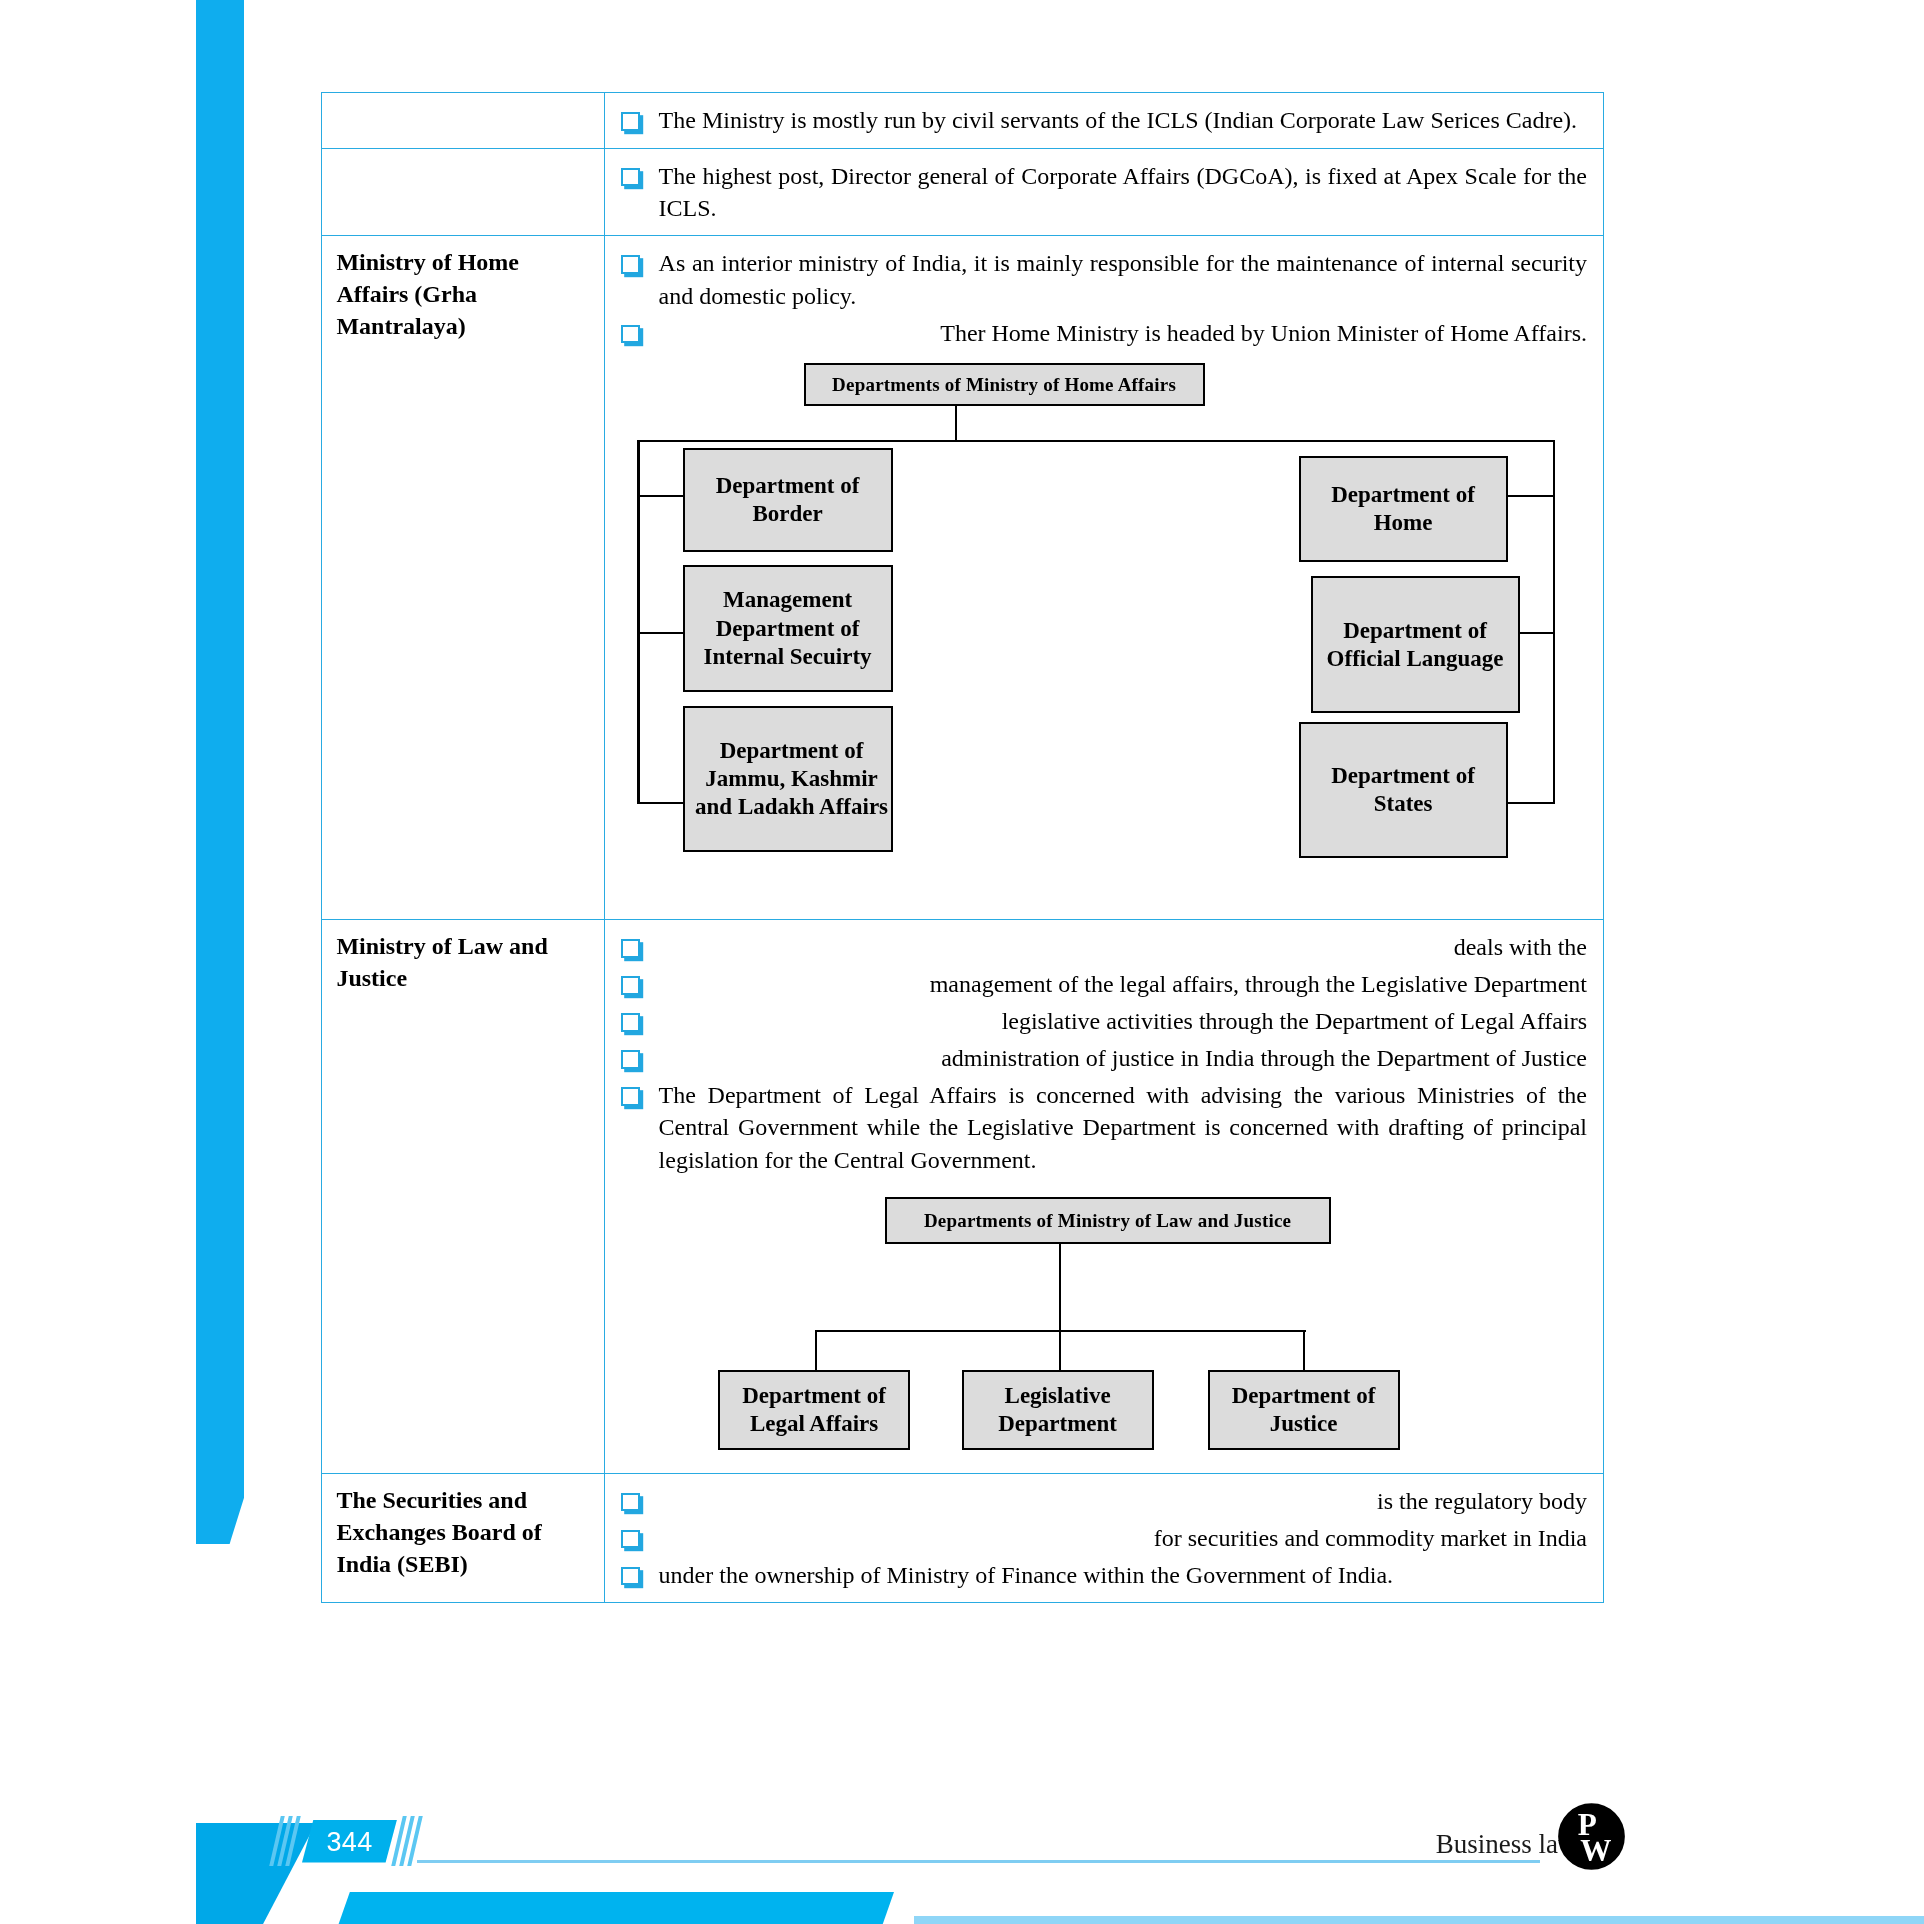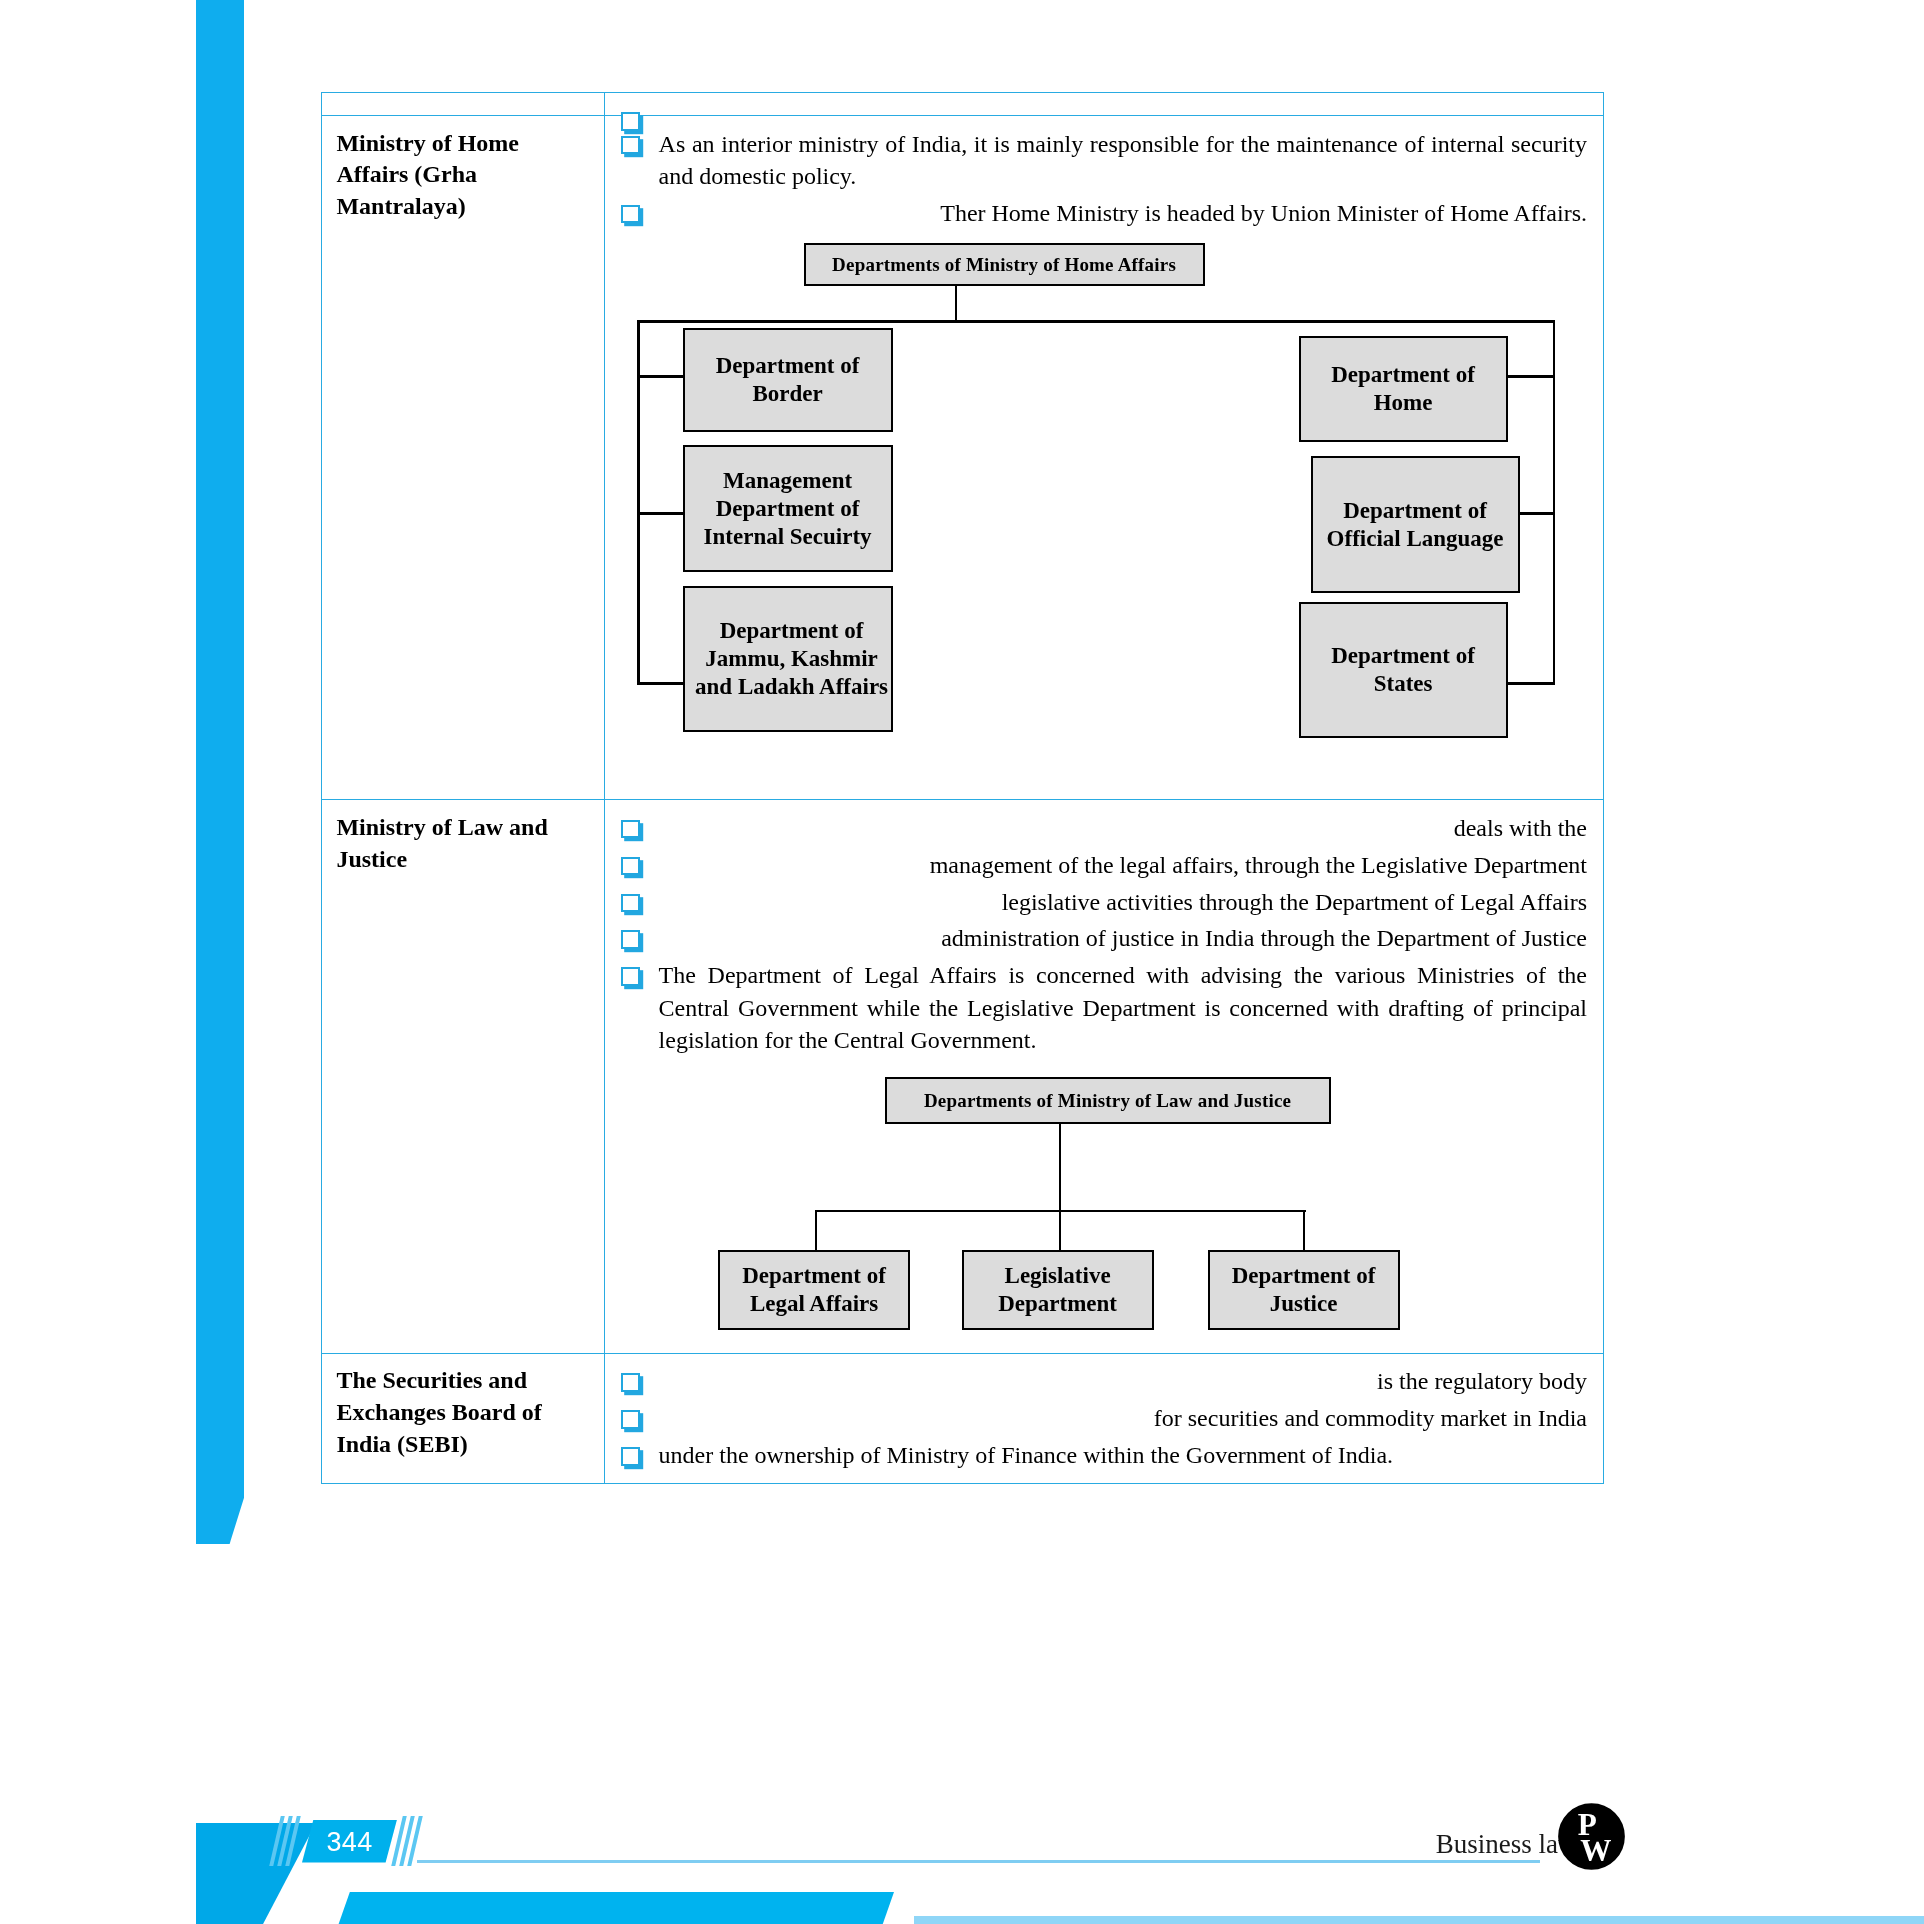--- a/index.html
+++ b/index.html
@@ -234,25 +234,37 @@
 
 <table class="doc-table">
   <tbody>
 
     <tr>
       <td class="col-label"></td>
       <td class="col-body">
         <ul class="bullets">
           <li>
             <span class="bullet-box"></span>
+            <span>The Ministry is mostly run by civil servants of the ICLS (Indian Corporate Law Serices Cadre).</span>
           </li>
         </ul>
       </td>
     </tr>
 
+    <tr>
+      <td class="col-label"></td>
+      <td class="col-body">
+        <ul class="bullets">
+          <li>
+            <span class="bullet-box"></span>
+            <span>The highest post, Director general of Corporate Affairs (DGCoA), is fixed at Apex Scale for the ICLS.</span>
+          </li>
+        </ul>
+      </td>
+    </tr>
 
     <tr>
       <td class="col-label">Ministry of Home Affairs (Grha Mantralaya)</td>
       <td class="col-body">
         <ul class="bullets">
           <li>
             <span class="bullet-box"></span>
             <span>As an interior ministry of India, it is mainly responsible for the maintenance of internal security and domestic policy.</span>
           </li>
           <li class="tight">

